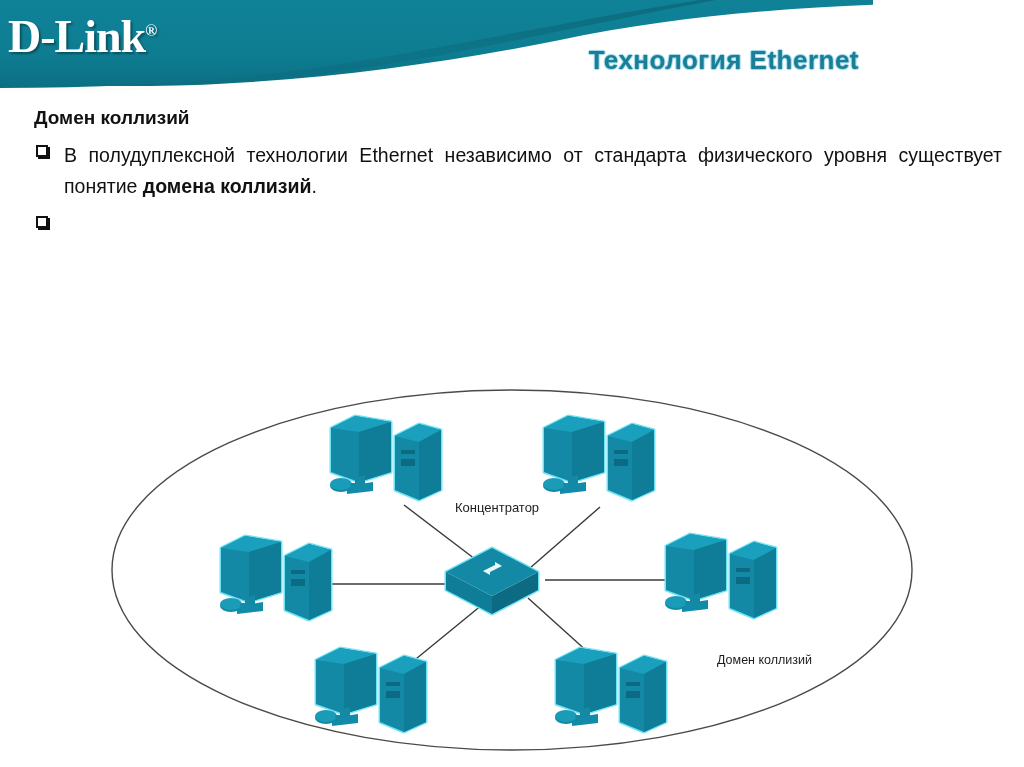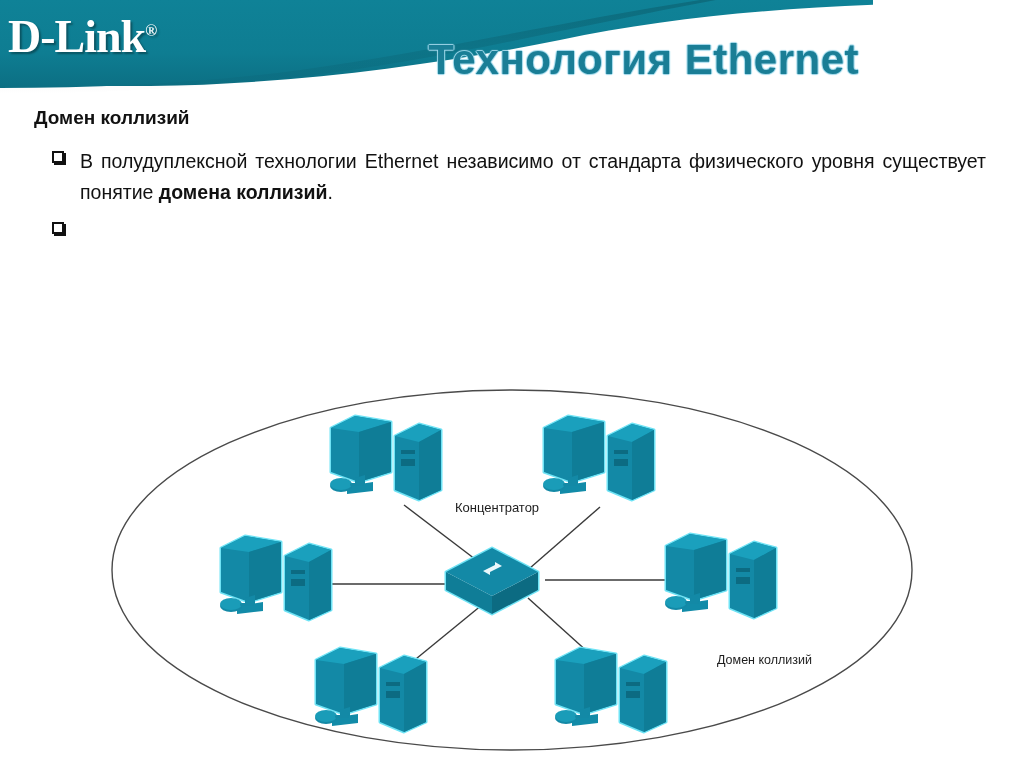--- a/index.html
+++ b/index.html
@@ -49,21 +49,21 @@
     vertical-align: super;
     font-weight: bold;
     letter-spacing: 0;
   }
   .header-title {
     position: absolute;
     right: 14px;
     top: 40px;
     font-family: "Liberation Sans", "DejaVu Sans", sans-serif;
     font-weight: bold;
-    font-size: 42px;
+    font-size: 26px;
     line-height: 40px;
     color: #1a7e96;
     letter-spacing: 0.5px;
     white-space: nowrap;
     text-shadow:
        0 0 1px #9ed8ea,
        1px 0 1px #9ed8ea,
       -1px 0 1px #9ed8ea,
        0 1px 1px #9ed8ea,
        0 -1px 1px #9ed8ea;
@@ -77,21 +77,21 @@
     width: 1024px;
   }
   .subtitle {
     margin: 0 0 10px 34px;
     font-size: 19px;
     font-weight: bold;
     color: #111111;
     line-height: 24px;
   }
   .bullet-list {
-    margin: 16px;
+    margin: 0;
     padding: 0;
     list-style: none;
   }
   .bullet-item {
     position: relative;
     margin: 0 22px 9px 34px;
     padding-left: 30px;
     font-size: 19.5px;
     line-height: 31px;
     color: #111111;

